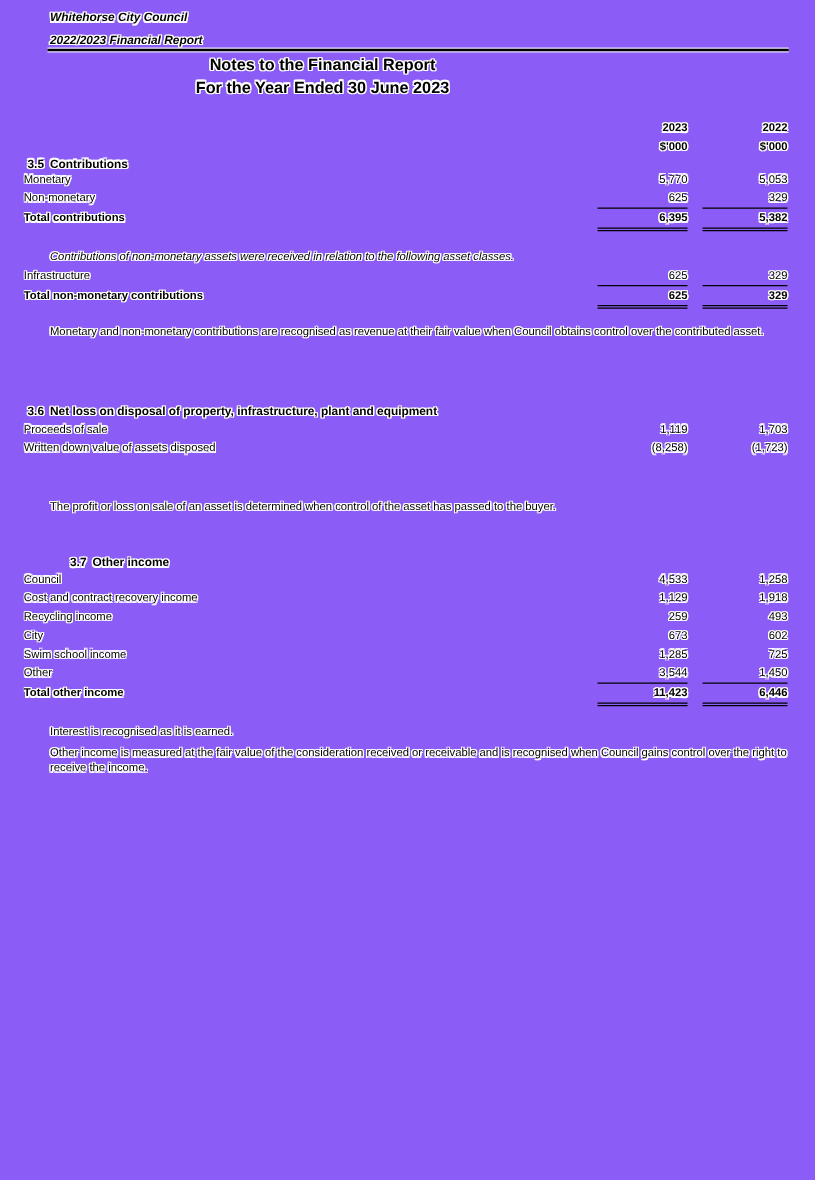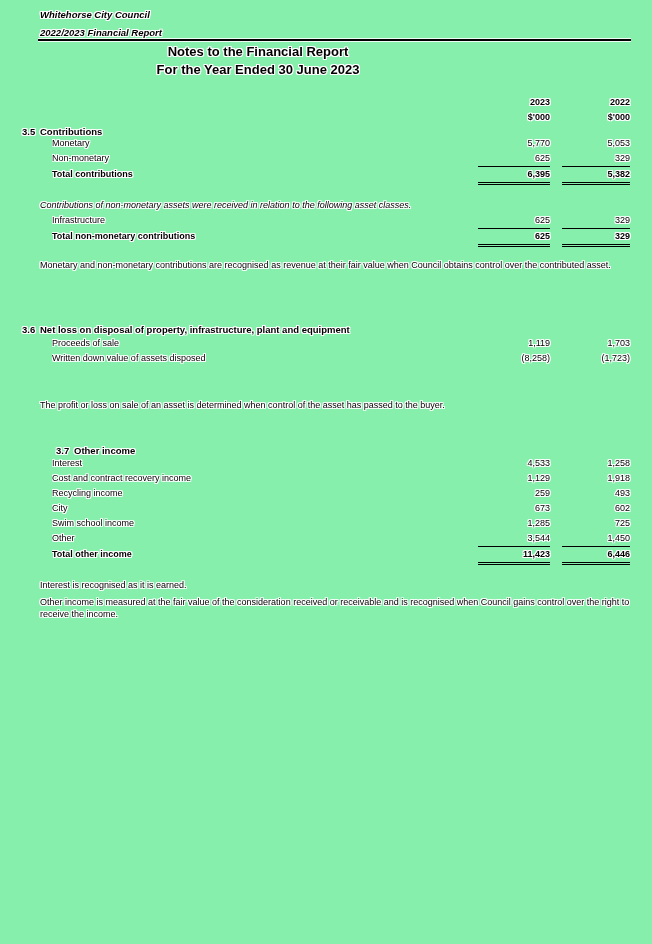--- a/index.html
+++ b/index.html
@@ -1,19 +1,19 @@
 <!DOCTYPE html>
 <html><head>
 <meta charset="utf-8">
 <style>
   html,body{margin:0;padding:0;}
   .page{
     position:relative;
     width:652px;height:944px;
-    background:#86efac;
+    background:#8b5cf6;
     font-family:"Liberation Sans", sans-serif;
     color:#000;
     overflow:hidden;
   }
   .halo{
     text-shadow:
       -1px 0 0 #fff, 1px 0 0 #fff, 0 -1px 0 #fff, 0 1px 0 #fff,
       -1px -1px 0 #fff, 1px -1px 0 #fff, -1px 1px 0 #fff, 1px 1px 0 #fff;
   }
   .abs{position:absolute;}
@@ -25,21 +25,21 @@
   .rule{
     left:38px;width:593px;height:2px;background:#000;
     box-shadow:0 1px 0 rgba(255,255,255,.85), 0 -1px 0 rgba(255,255,255,.85);
   }
   .doc-title{
     left:0;width:516px;text-align:center;
     font-size:13px;font-weight:bold;white-space:nowrap;
   }
   .trow{
     display:flex;align-items:baseline;
-    padding-left:52px;padding-right:22px;
+    padding-left:19px;padding-right:22px;
     height:15px;font-size:9px;line-height:15px;
   }
   .trow .lbl{flex:1;white-space:nowrap;overflow:hidden;}
   .num{display:block;text-align:right;white-space:nowrap;}
   .c23{width:72px;}
   .c22{width:68px;margin-left:12px;}
   .hdr .num{font-weight:bold;}
   .total .lbl, .total .num{font-weight:bold;}
   .total .num{
     border-top:1px solid #000;
@@ -138,21 +138,21 @@
   </div>
 
   <div class="abs note halo" style="top:399px;">The profit or loss on sale of an asset is determined when control of the asset has passed to the buyer.</div>
 
   <div class="abs section-heading halo" style="top:429px;padding-left:34px;">
     <span class="secnum">3.7</span><span>Other income</span>
   </div>
 
   <div class="abs tbl" style="top:456px;">
     <div class="trow">
-      <span class="lbl halo">Interest</span>
+      <span class="lbl halo">Council</span>
       <span class="num c23 halo">4,533</span>
       <span class="num c22 halo">1,258</span>
     </div>
     <div class="trow">
       <span class="lbl halo">Cost and contract recovery income</span>
       <span class="num c23 halo">1,129</span>
       <span class="num c22 halo">1,918</span>
     </div>
     <div class="trow">
       <span class="lbl halo">Recycling income</span>

